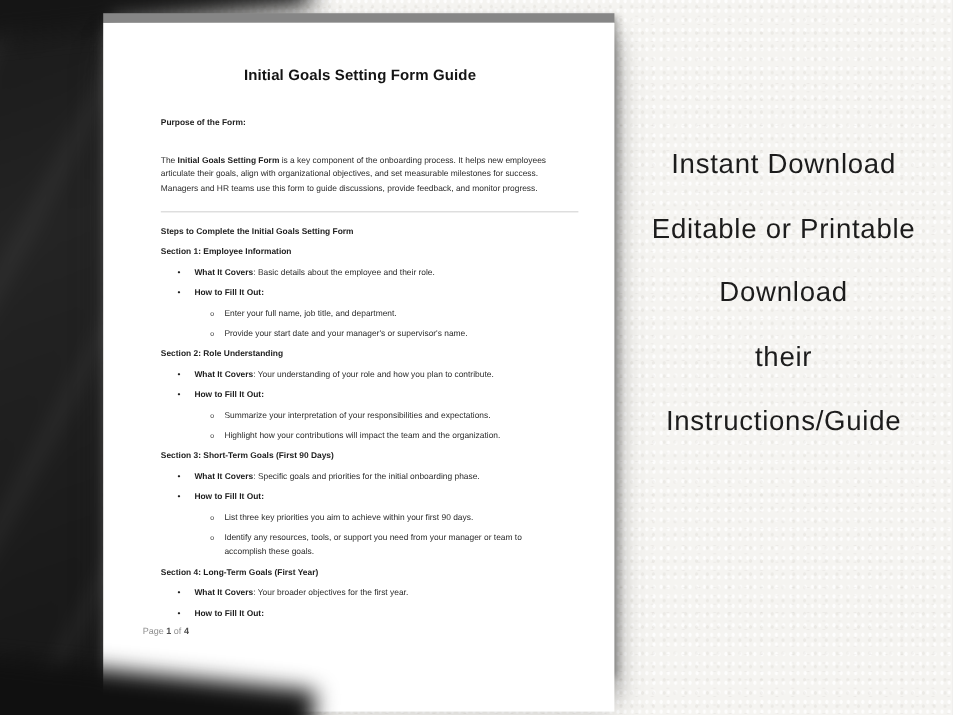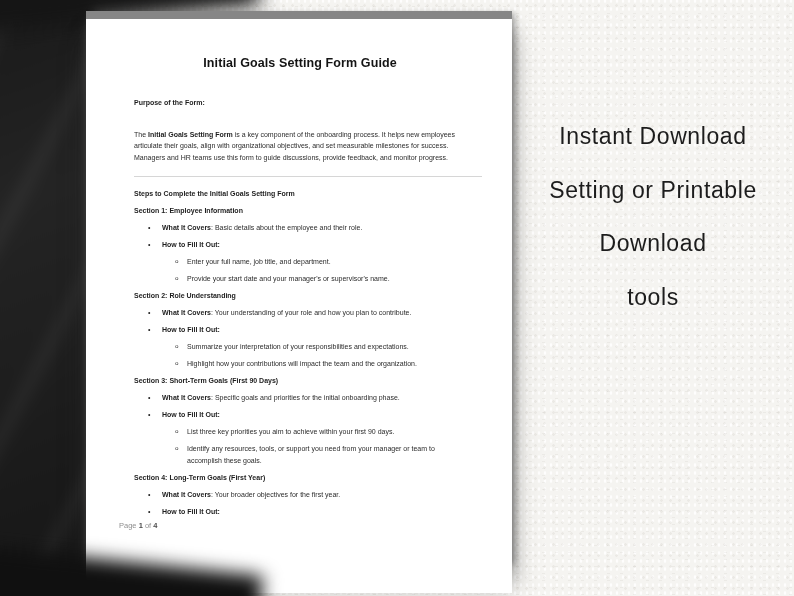--- a/index.html
+++ b/index.html
@@ -150,18 +150,19 @@
         </div>
 
       </div>
 
       <div class="page-footer"><span>Page</span> <b>1</b> <span>of</span> <b>4</b></div>
     </div>
   </div>
 
   <div class="marketing">
     <div class="mline">Instant Download</div>
-    <div class="mline">Setting or Printable</div>
+    <div class="mline">Editable or Printable</div>
     <div class="mline">Download</div>
-    <div class="mline">tools</div>
+    <div class="mline">their</div>
+    <div class="mline">Instructions/Guide</div>
   </div>
 
 </div>
 
 </body></html>

